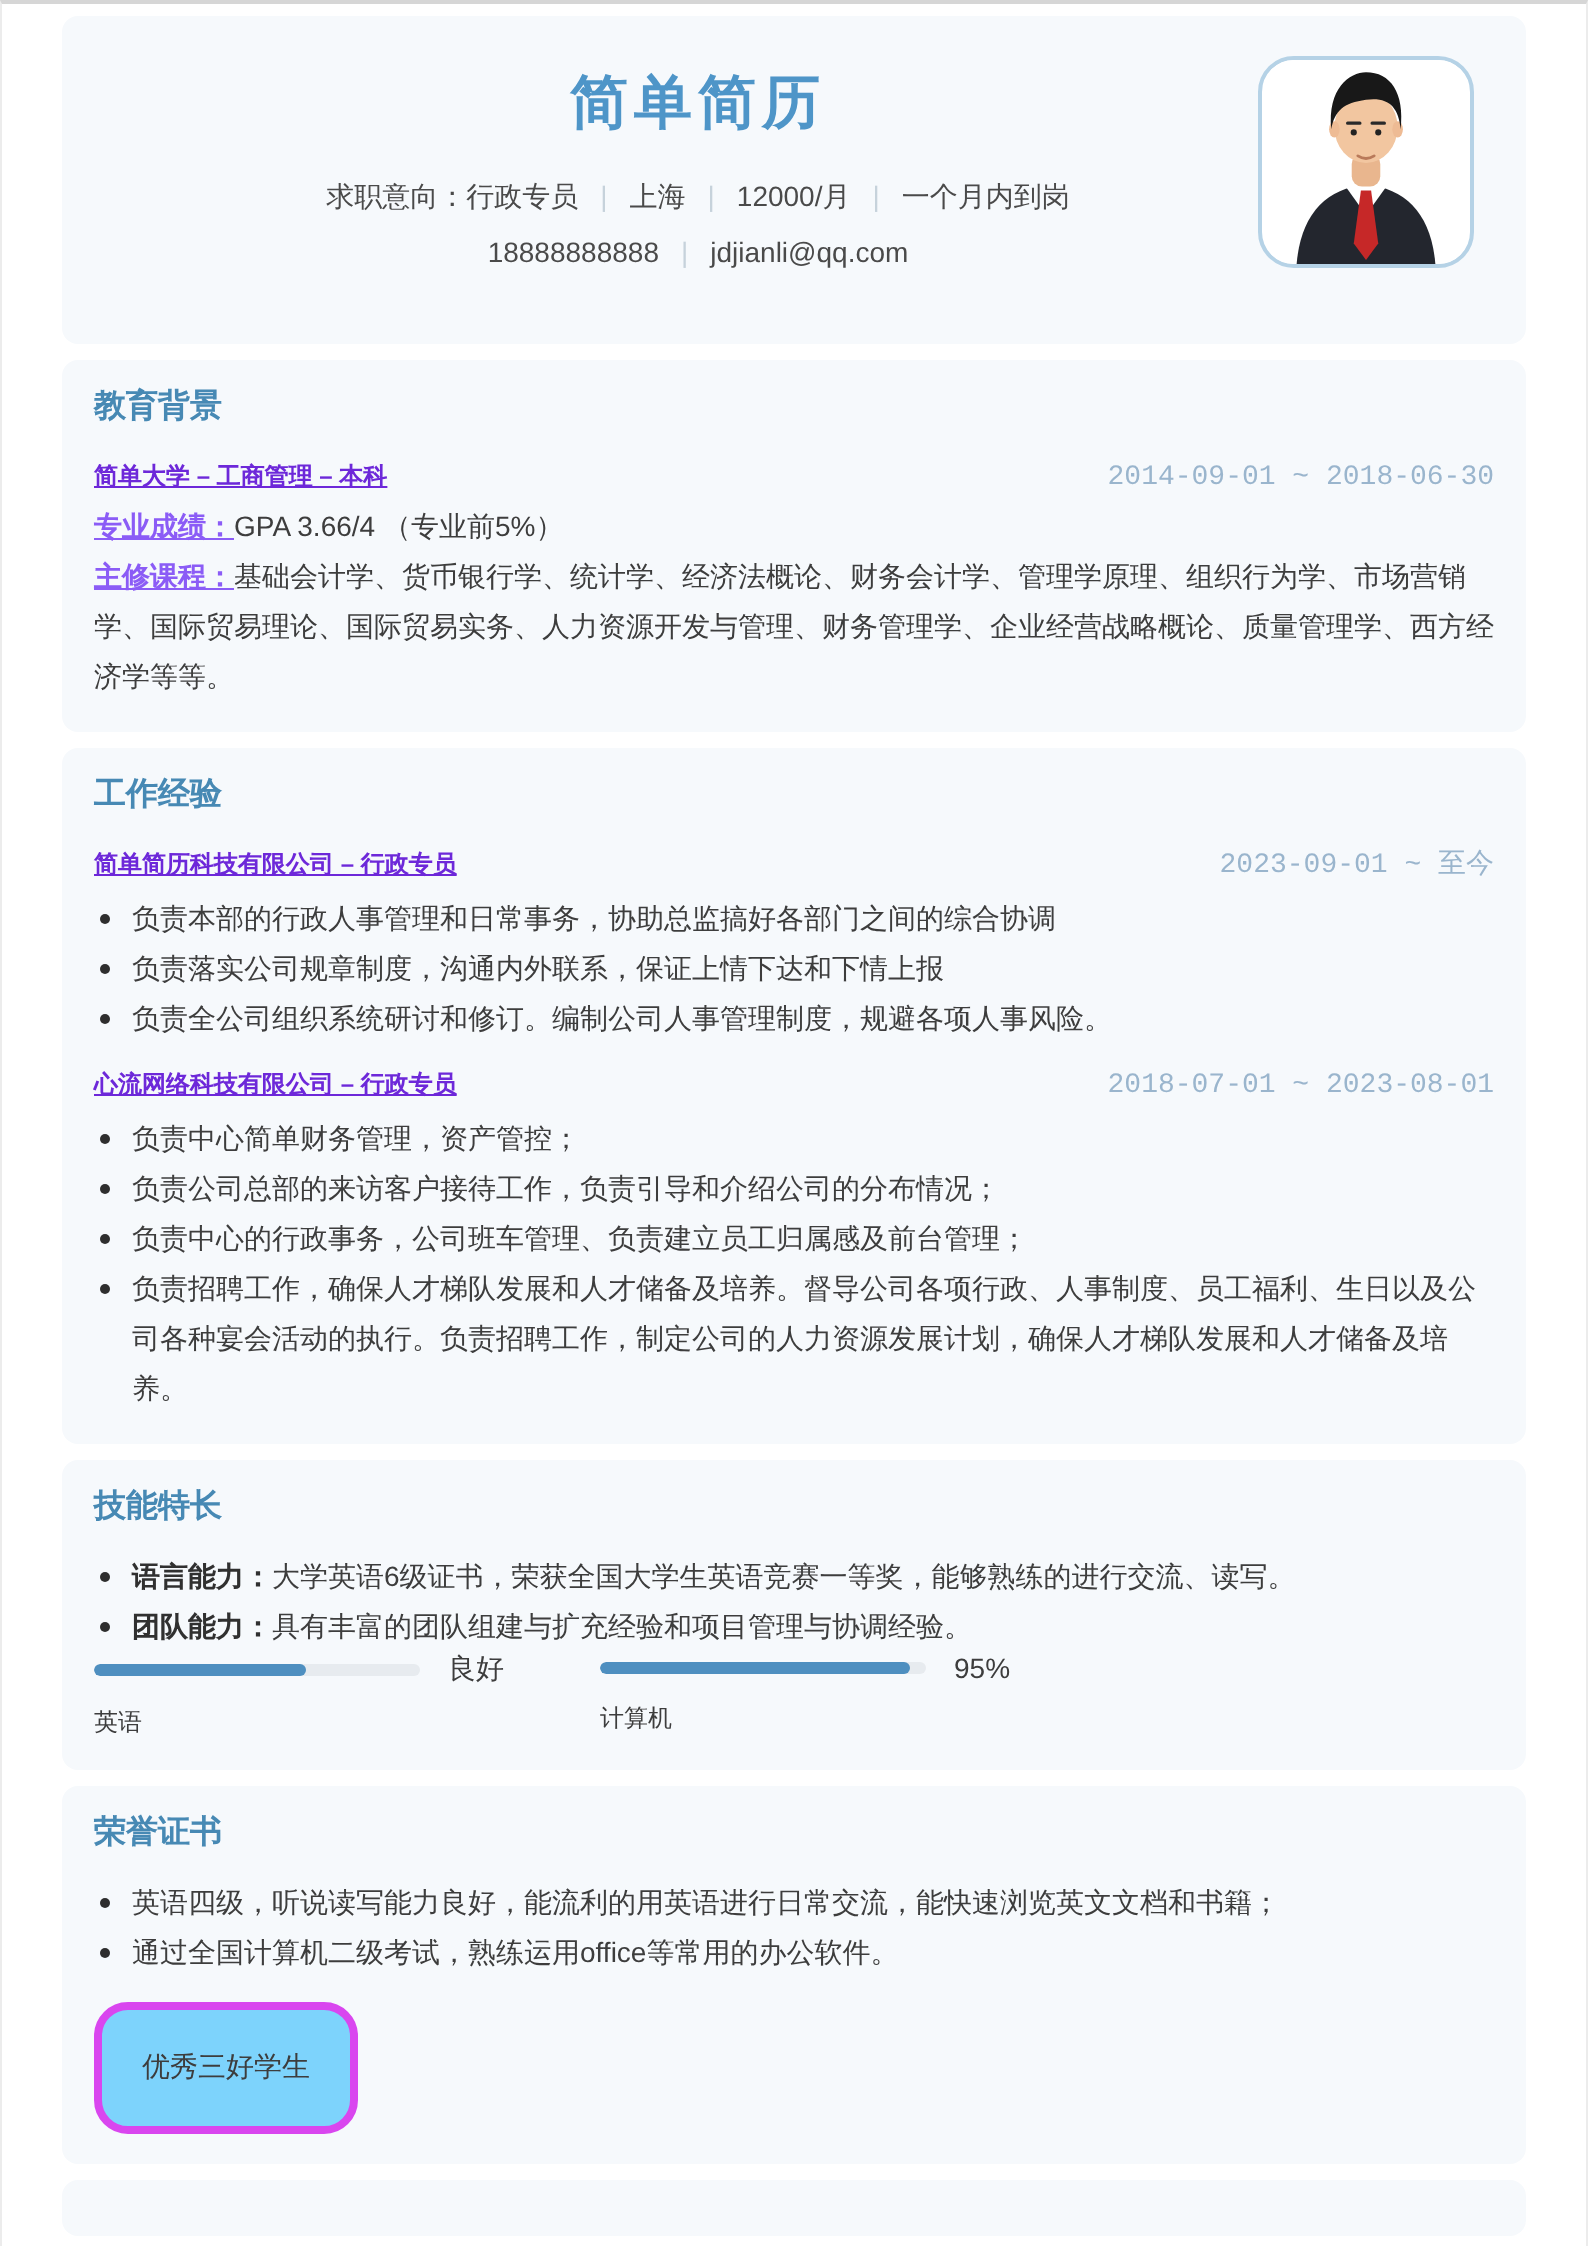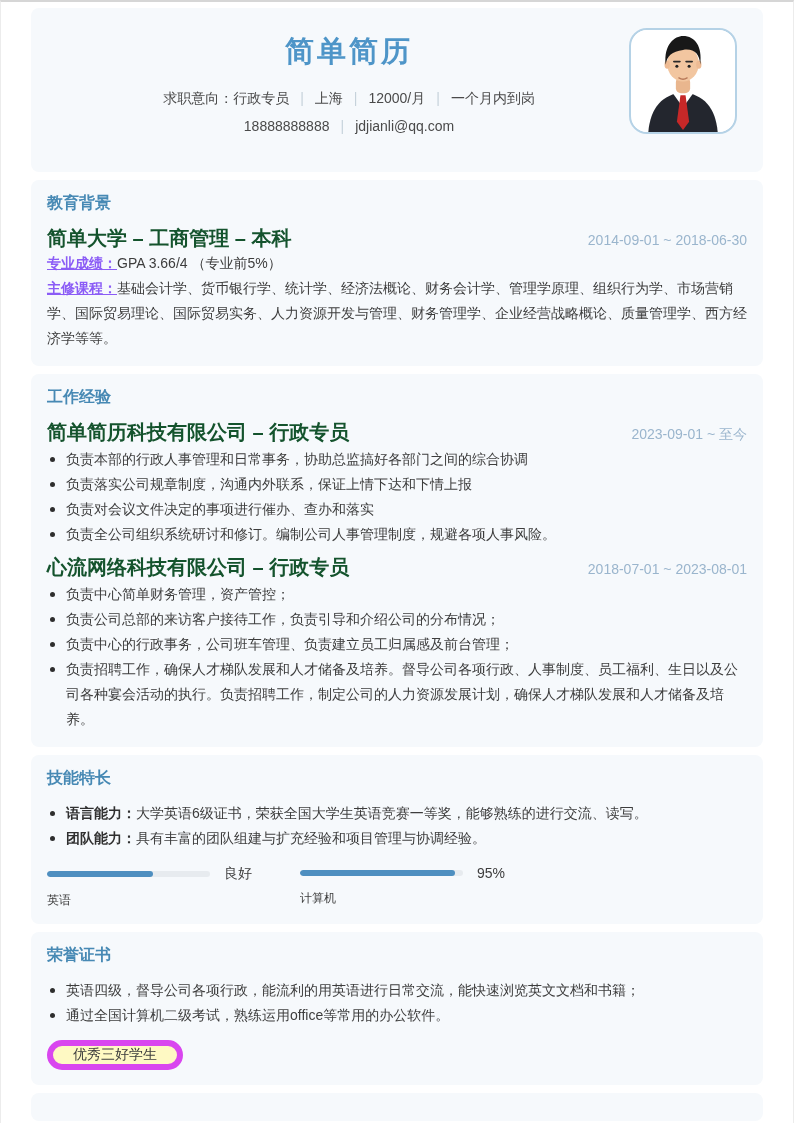--- a/index.html
+++ b/index.html
@@ -35,47 +35,47 @@
   .photo-frame {
     position: absolute; top: 20px; right: 26px;
     width: 108px; height: 106px;
     border: 2px solid #b5d2e6; border-radius: 18px;
     background: #ffffff; overflow: hidden;
   }
   .photo-frame svg { display: block; width: 100%; height: 100%; }
   
   .sec-title { font-size: 16px; font-weight: bold; color: #4789b4; margin-bottom: 12px; }
   .row-between { display: flex; justify-content: space-between; align-items: baseline; }
-  .entry-heading { font-size: 20px; font-weight: bold; color: #14532d; line-height: 25px; }
-  .date { font-size: 14px; color: #9ab5cd; white-space: nowrap; }
+  .entry-heading { font-size: 12px; font-weight: bold; color: #6d28d9; line-height: 25px; text-decoration: underline; }
+  .date { font-size: 14px; color: #9ab5cd; white-space: nowrap; font-family: Liberation Mono, monospace; }
   .body-line { font-size: 14px; line-height: 25px; color: #3d3d3d; }
   .body-line b { color: #8b5cf6; text-decoration: underline; }
   ul.bullets { list-style: none; margin-top: 2px; }
   ul.bullets li {
     position: relative; padding-left: 19px;
     font-size: 14px; line-height: 25px; color: #3d3d3d;
   }
   ul.bullets li::before {
     content: ""; position: absolute; left: 3px; top: 10px;
     width: 5px; height: 5px; border-radius: 50%; background: #2e2e2e;
   }
   ul.bullets li b { color: #303030; text-align: center; }
   .job + .job { margin-top: 8px; }
   
-  .bars { display: flex; gap: 48px; margin-top: 14px; }
+  .bars { display: flex; gap: 48px; }
   .bar-line { display: flex; align-items: center; gap: 14px; }
   .track { width: 163px; height: 6px; background: #e7ebef; border-radius: 3px; overflow: hidden; }
   .fill { height: 100%; background: #4e8fc0; border-radius: 3px; }
   .bar-value { font-size: 14px; color: #3d3d3d; }
   .bar-name { font-size: 12px; color: #3d3d3d; margin-top: 9px; }
   
   .pill {
     display: inline-block; margin-top: 12px;
-    padding: 0 20px; border: 6px solid #d946ef; border-radius: 17px;
-    background: #fef9c3; font-size: 14px; color: #3d3d3d;
+    padding: 20px 20px; border: 4px solid #d946ef; border-radius: 17px;
+    background: #7dd3fc; font-size: 14px; color: #3d3d3d;
   }
   .last { flex: 1; }
 </style>
 </head>
 <body>
 
 <div class="page">
 
   <div class="section header-section">
     <div class="header-content">
@@ -124,21 +124,20 @@
     <div class="sec-title">工作经验</div>
 
     <div class="job">
       <div class="row-between">
         <span class="entry-heading">简单简历科技有限公司 – 行政专员</span>
         <span class="date">2023-09-01 ~ 至今</span>
       </div>
       <ul class="bullets">
         <li>负责本部的行政人事管理和日常事务，协助总监搞好各部门之间的综合协调</li>
         <li>负责落实公司规章制度，沟通内外联系，保证上情下达和下情上报</li>
-        <li>负责对会议文件决定的事项进行催办、查办和落实</li>
         <li>负责全公司组织系统研讨和修订。编制公司人事管理制度，规避各项人事风险。</li>
       </ul>
     </div>
 
     <div class="job">
       <div class="row-between">
         <span class="entry-heading">心流网络科技有限公司 – 行政专员</span>
         <span class="date">2018-07-01 ~ 2023-08-01</span>
       </div>
       <ul class="bullets">
@@ -174,21 +173,21 @@
           <span class="bar-value">95%</span>
         </div>
         <div class="bar-name">计算机</div>
       </div>
     </div>
   </div>
 
   <div class="section">
     <div class="sec-title">荣誉证书</div>
     <ul class="bullets">
-      <li>英语四级，督导公司各项行政，能流利的用英语进行日常交流，能快速浏览英文文档和书籍；</li>
+      <li>英语四级，听说读写能力良好，能流利的用英语进行日常交流，能快速浏览英文文档和书籍；</li>
       <li>通过全国计算机二级考试，熟练运用office等常用的办公软件。</li>
     </ul>
     <span class="pill">优秀三好学生</span>
   </div>
 
   <div class="section last">
     
     
   </div>
 

